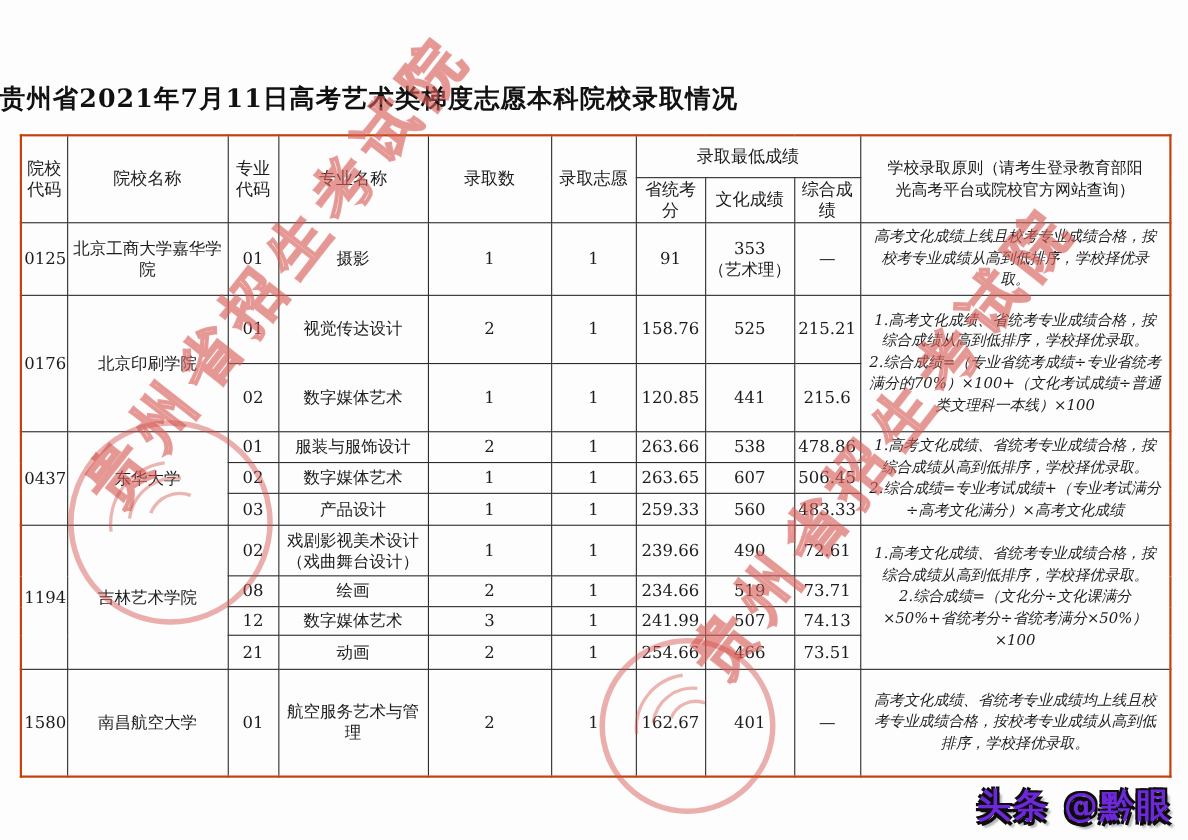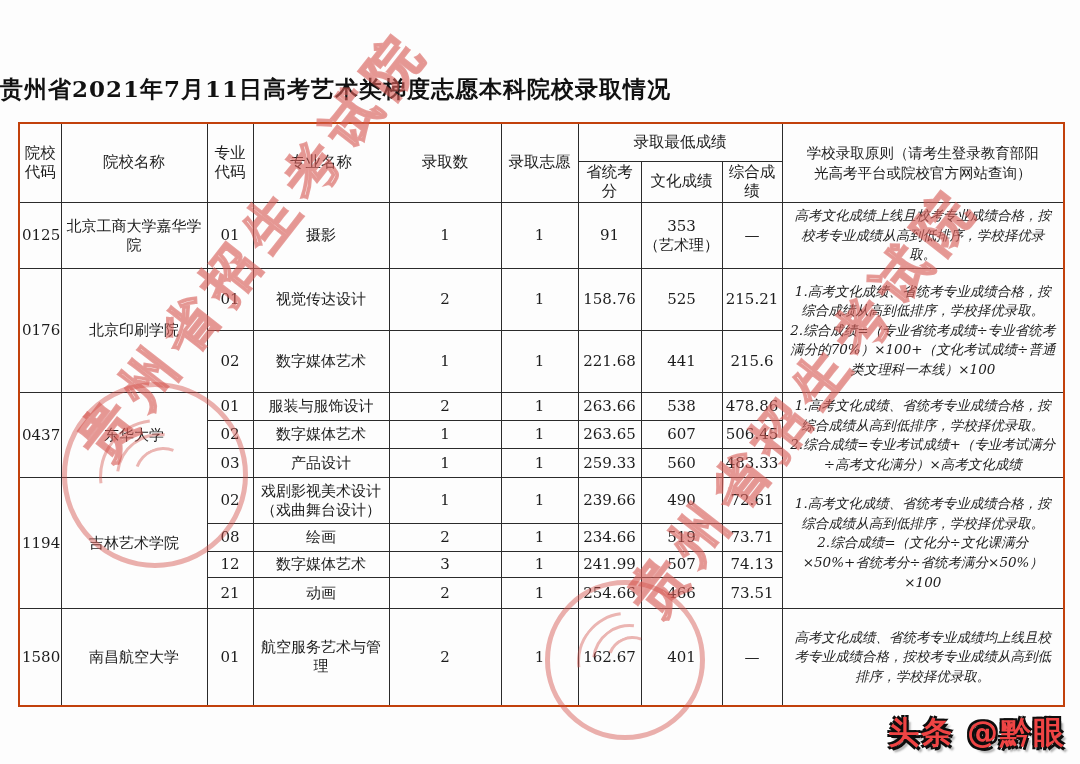--- a/index.html
+++ b/index.html
@@ -63,21 +63,21 @@
   }
   .seal .a1 { left:18%; top:18%; width:62%; height:62%; transform:rotate(38deg); }
   .seal .a2 { left:28%; top:26%; width:46%; height:46%; transform:rotate(52deg); }
   .seal .a3 { left:38%; top:34%; width:30%; height:30%; transform:rotate(66deg); }
 
   
   .toutiao {
     position:absolute; right:14px; bottom:10px; z-index:10; pointer-events:none;
     font-family:"DejaVu Sans","Liberation Sans",sans-serif;
     font-size:31px; font-weight:bold; letter-spacing:2px;
-    color:#ef4444;
+    color:#6d28d9;
     text-shadow: 2px 3px 0 #0d0d0d, -2px -2px 0 #0d0d0d, 2px -2px 0 #0d0d0d,
                  -2px 2px 0 #0d0d0d, 4px 5px 2px rgba(0,0,0,0.30);
   }
 </style>
 </head>
 <body>
 
 <div class="page-title">贵州省2021年7月11日高考艺术类梯度志愿本科院校录取情况</div>
 
 <table class="adm">
@@ -137,21 +137,21 @@
       <td>525</td>
       <td>215.21</td>
       <td rowspan="2" class="principle">1.高考文化成绩、省统考专业成绩合格，按综合成绩从高到低排序，学校择优录取。
 2.综合成绩=（专业省统考成绩÷专业省统考满分的70%）×100+（文化考试成绩÷普通类文理科一本线）×100</td>
     </tr>
     <tr class="h62">
       <td>02</td>
       <td>数字媒体艺术</td>
       <td>1</td>
       <td>1</td>
-      <td>221.68</td>
+      <td>120.85</td>
       <td>441</td>
       <td>215.6</td>
     </tr>
 
     <tr class="h27">
       <td rowspan="3">0437</td>
       <td rowspan="3">东华大学</td>
       <td>01</td>
       <td>服装与服饰设计</td>
       <td>2</td>

